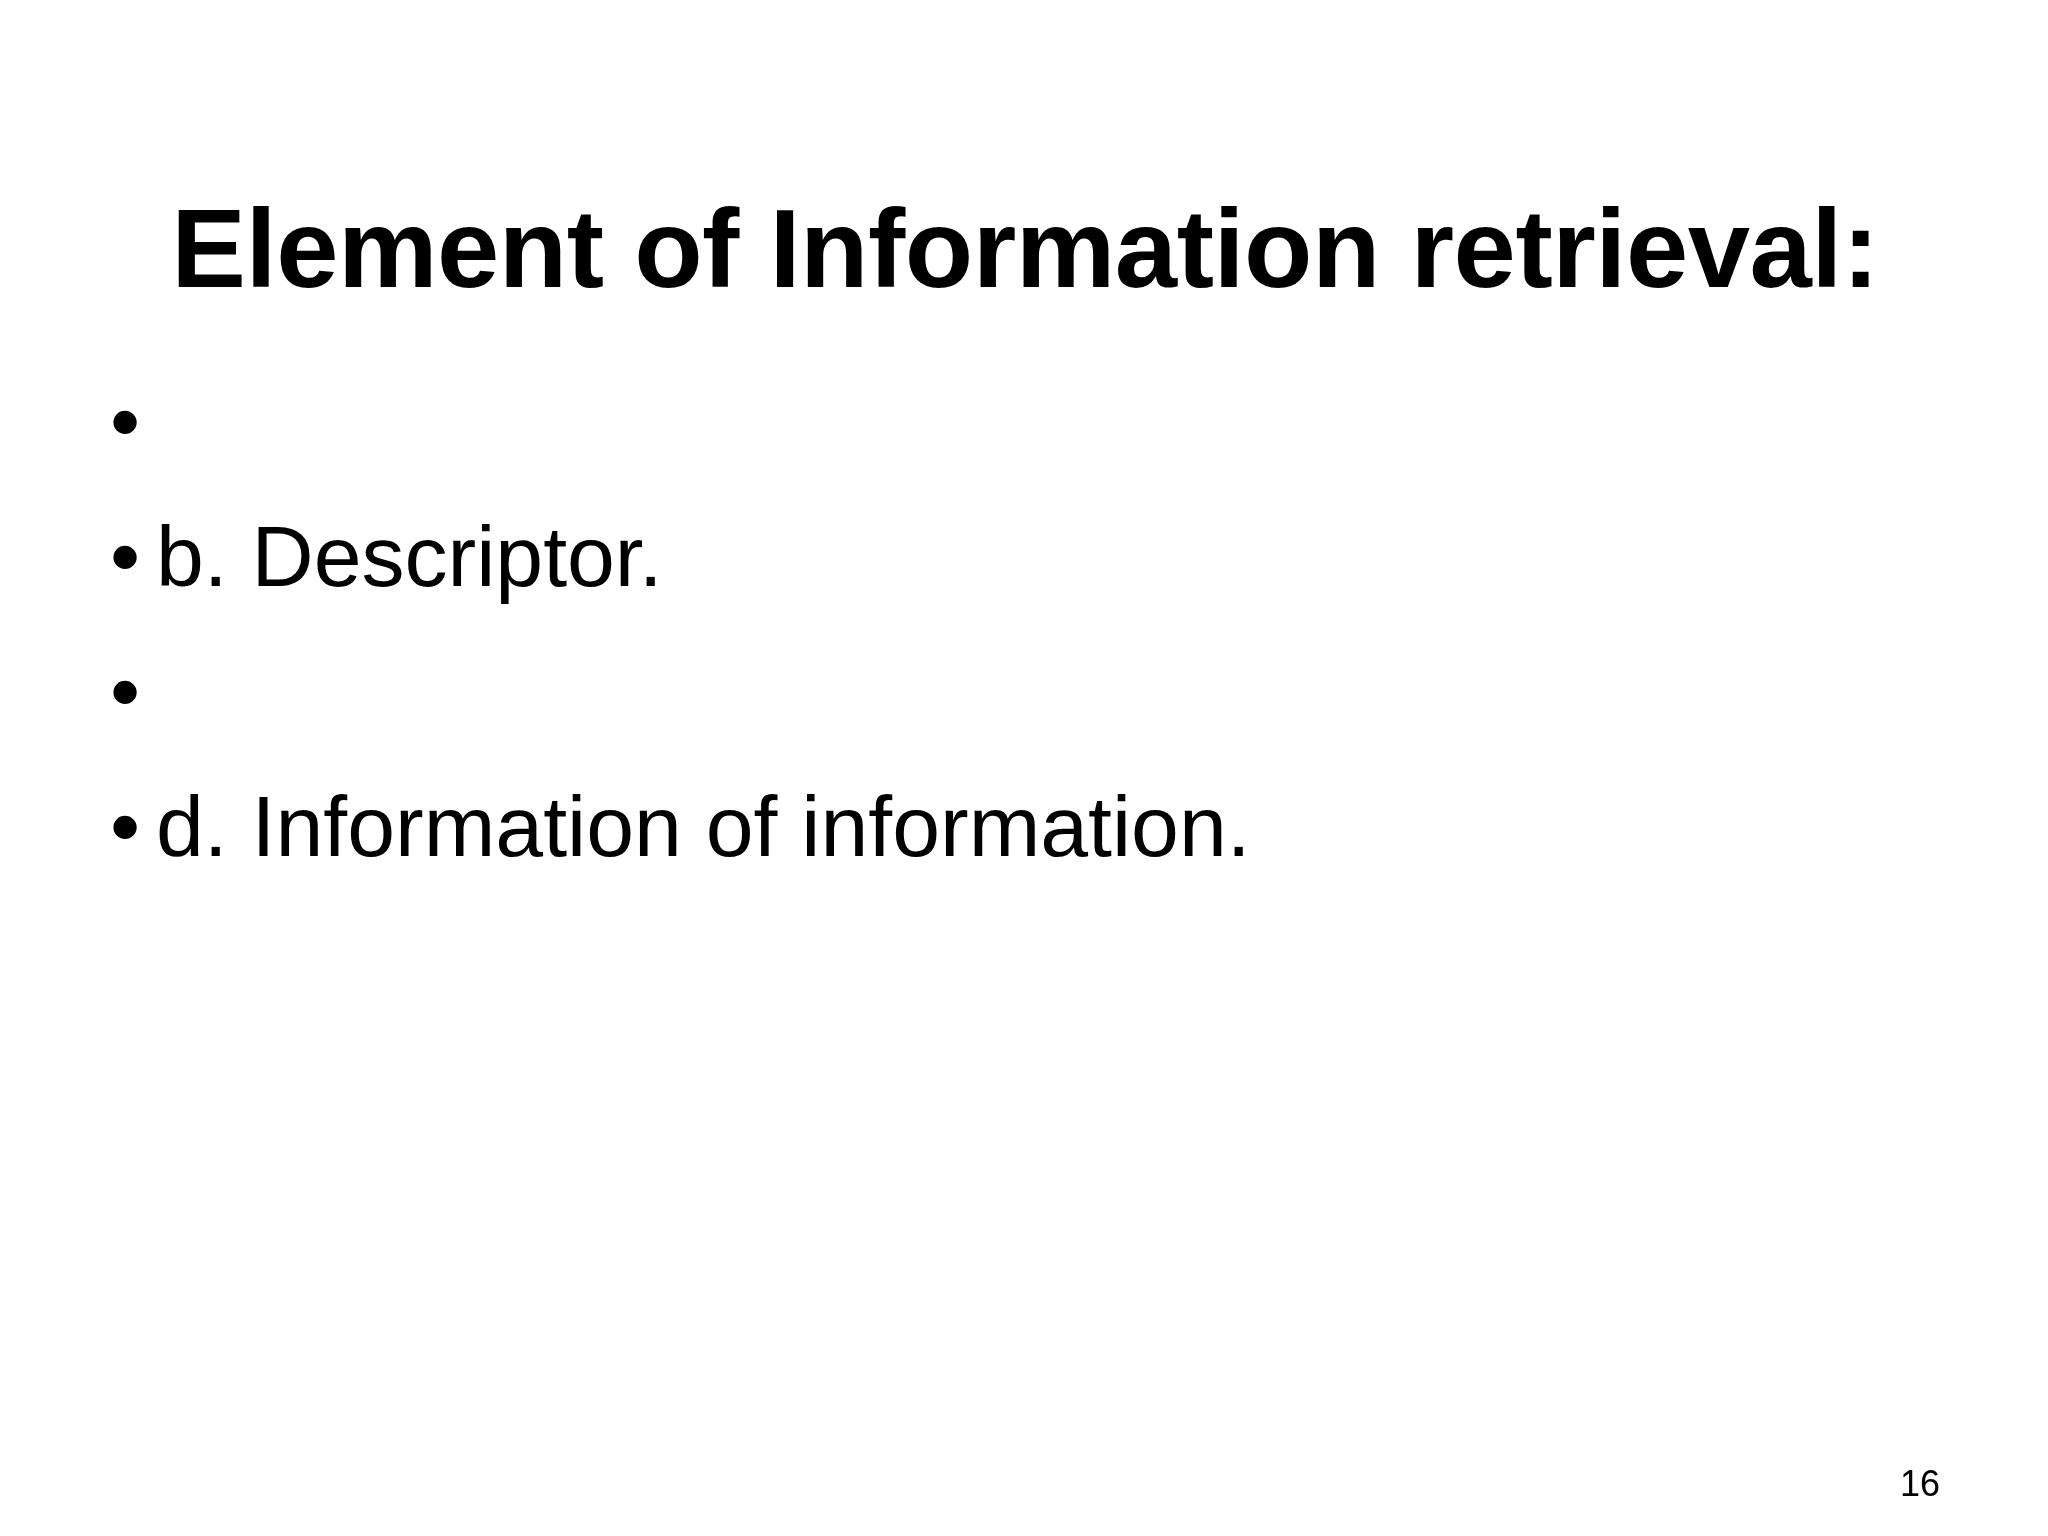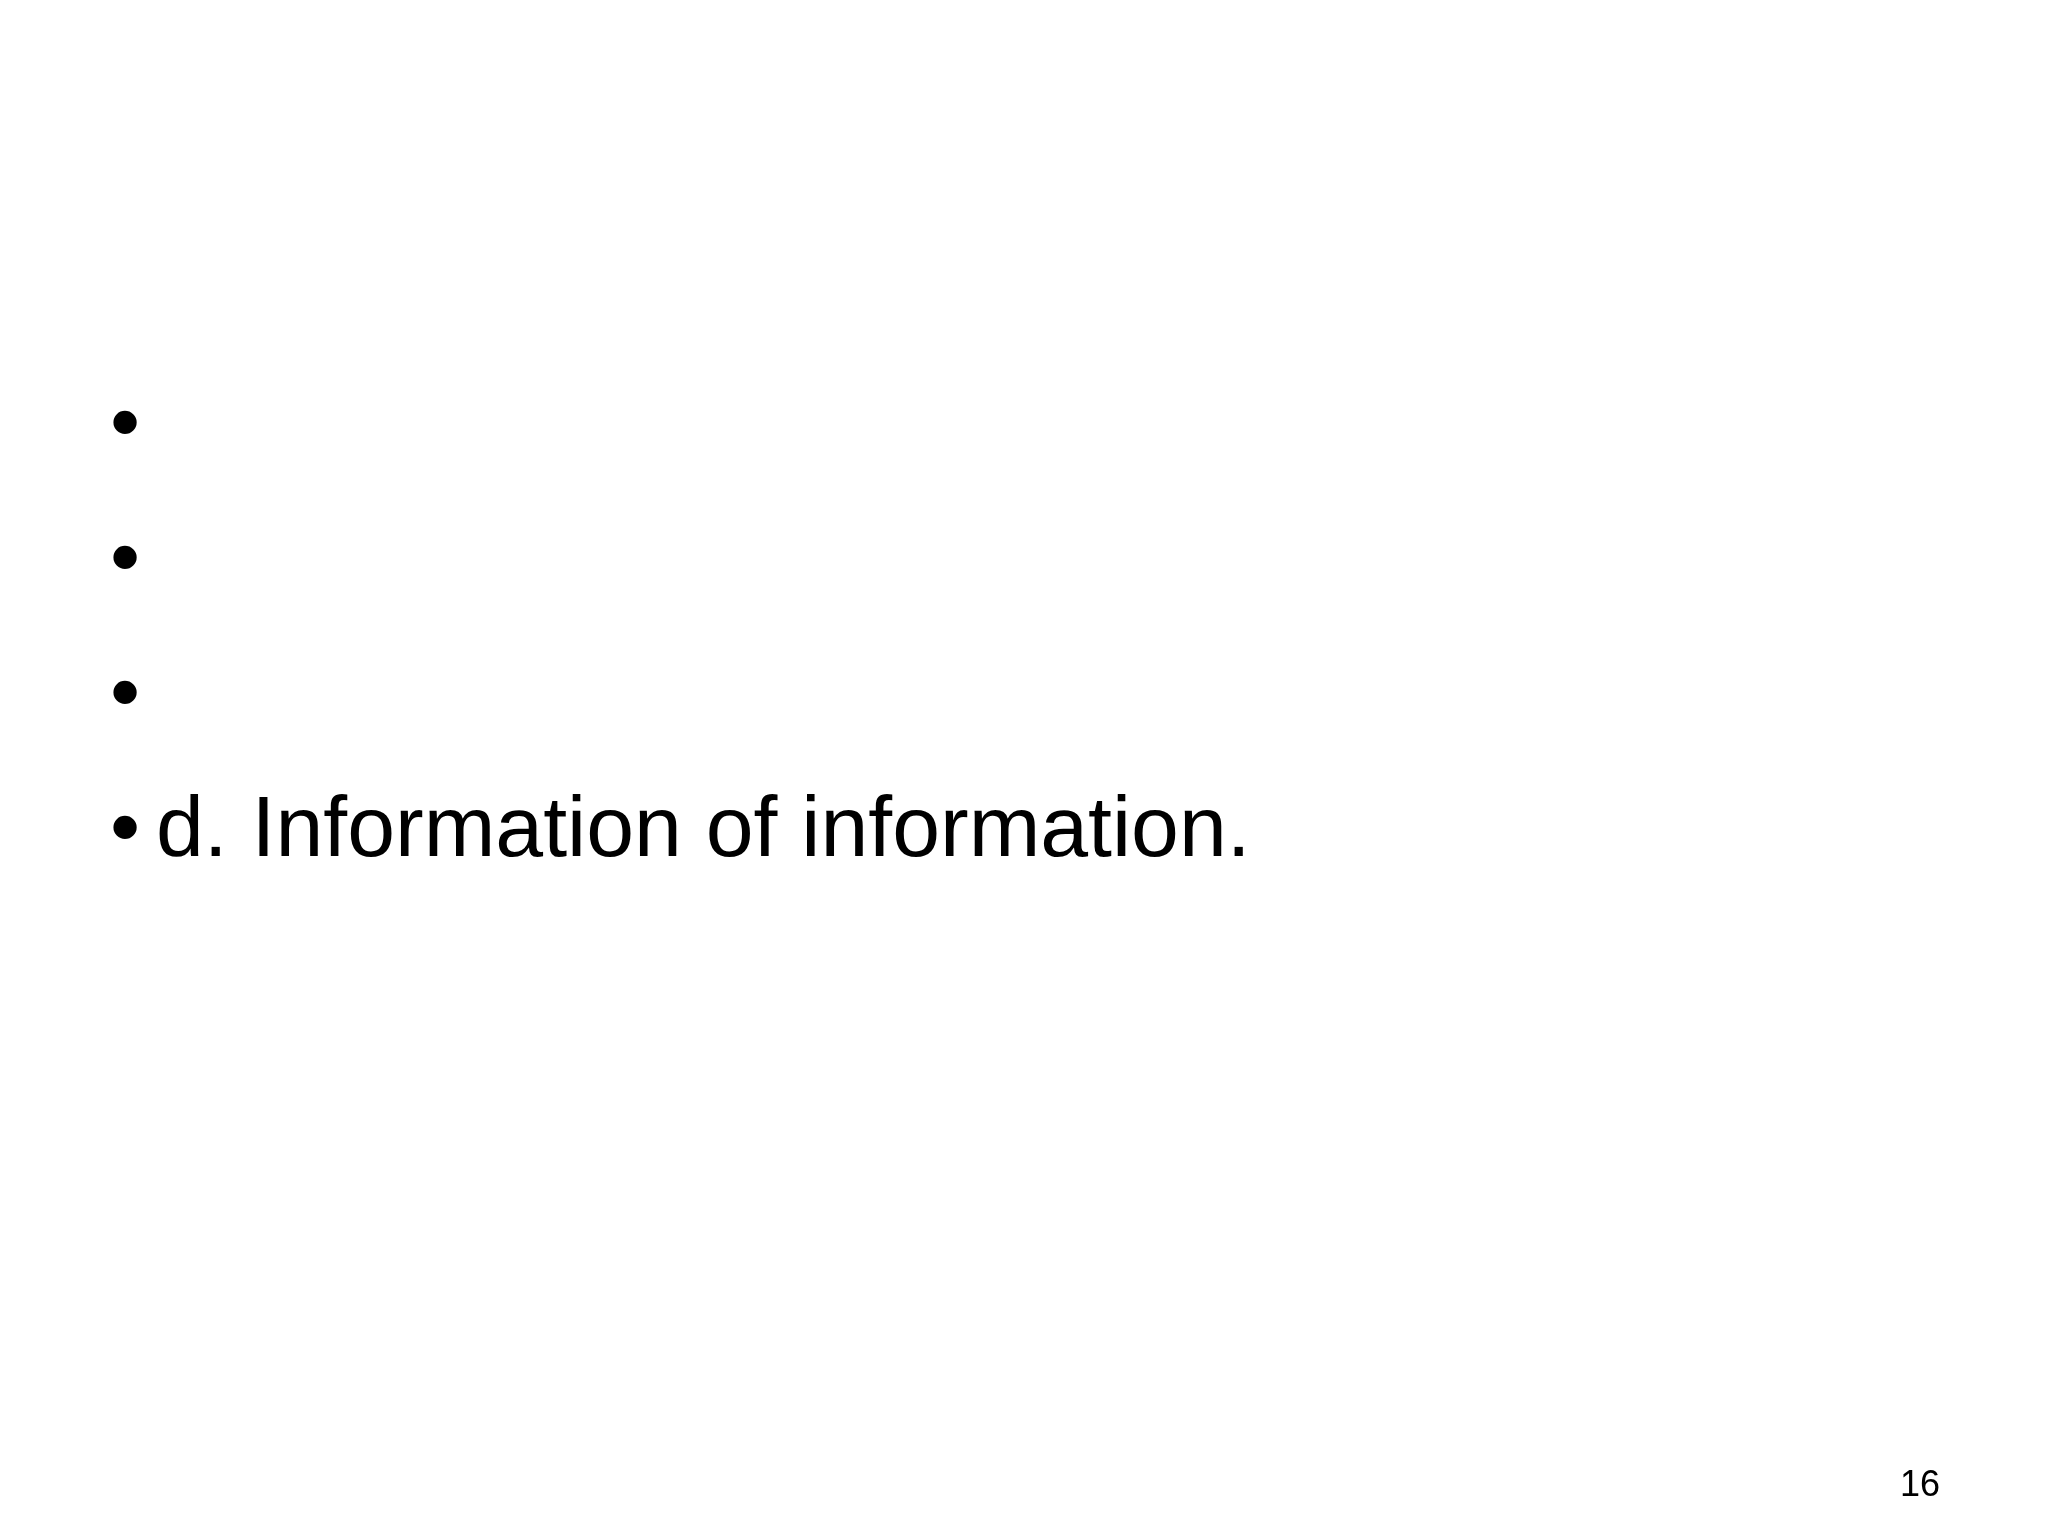--- a/index.html
+++ b/index.html
@@ -78,29 +78,31 @@
     line-height: 44px;
     color: #000000;
     margin-top: 24px;
   }
 </style>
 </head>
 <body>
 
 <div class="slide">
 
+  <h1 class="slide-title">Element of Information retrieval:</h1>
 
   <ul class="body-list">
 
     <li class="bullet-row">
       <span class="bullet-marker">•</span>
     </li>
 
     <li class="bullet-row">
       <span class="bullet-marker">•</span>
+      <span class="bullet-text">b. Descriptor.</span>
     </li>
 
     <li class="bullet-row">
       <span class="bullet-marker">•</span>
     </li>
 
     <li class="bullet-row">
       <span class="bullet-marker">•</span>
       <span class="bullet-text">d. Information of information.</span>
     </li>

